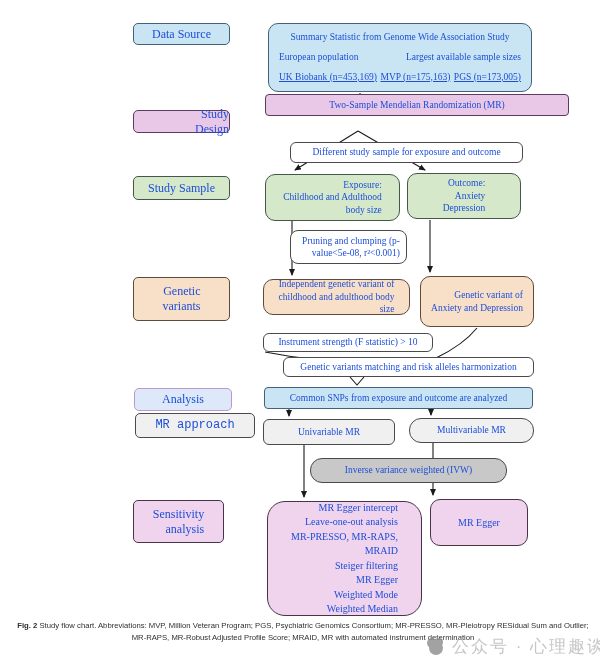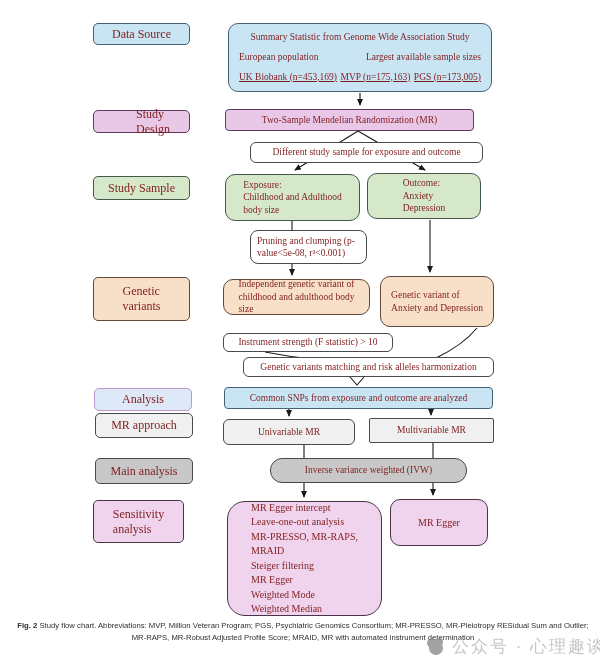--- a/index.html
+++ b/index.html
@@ -1,21 +1,21 @@
 <!DOCTYPE html>
 <html><head>
 <meta charset="utf-8">
 <style>
   html,body{margin:0;padding:0;background:#fff;}
   #canvas{position:relative;width:600px;height:666px;background:#ffffff;overflow:hidden;
           font-family:"Liberation Serif",serif;}
   svg.connectors{position:absolute;left:0;top:0;z-index:1;}
   .box{position:absolute;box-sizing:border-box;z-index:2;display:flex;align-items:center;
-       justify-content:center;text-align:left;white-space:pre-line;color:#7f1d1d;
-       font-size:9.5px;line-height:1.3;border:1.2px solid #4a4a4a;}
+       justify-content:center;text-align:right;white-space:pre-line;color:#1d4ed8;
+       font-size:9.5px;line-height:1.3;border:1.2px solid #4a4a4a;margin-left:40px;}
   .lbl{font-size:12px;line-height:1.25;border-radius:5px;}
   .c-blue{background:#c9e5f4;border-color:#44607a;}
   .c-pink{background:#e9c7e7;border-color:#5d3b5d;}
   .c-green{background:#d5e8ca;border-color:#44584a;}
   .c-peach{background:#f8dfc8;border-color:#5f4a3c;}
   .c-analysis{background:#dde9f8;border:1.5px solid #bd98cf;}
   .c-lgray{background:#f0f0f0;border-color:#4a4a4a;}
   .c-gray{background:#c8c8c8;border-color:#4a4a4a;}
   .c-spink{background:#f0d4ee;border-color:#4a3348;}
   .c-white{background:#ffffff;border-color:#4a4a4a;}
@@ -59,39 +59,38 @@
       <line x1="433" y1="443" x2="433" y2="495" marker-end="url(#ah)"></line>
     </g>
   </svg>
 
   <div class="box lbl c-blue" style="left:93px;top:23px;width:97px;height:22px;">Data Source</div>
   <div class="box lbl c-pink" style="left:93px;top:110px;width:97px;height:23px;padding-left:42px;">Study Design</div>
   <div class="box lbl c-green" style="left:93px;top:176px;width:97px;height:24px;">Study Sample</div>
   <div class="box lbl c-peach" style="left:93px;top:277px;width:97px;height:44px;">Genetic
 variants</div>
   <div class="box lbl c-analysis" style="left:94px;top:388px;width:98px;height:23px;">Analysis</div>
-  <div class="box lbl c-lgray" style="left:95px;top:413px;width:98px;height:25px;">MR approach</div>
-  <div class="box lbl c-gray" style="left:95px;top:458px;width:98px;height:26px;">Main analysis</div>
+  <div class="box lbl c-lgray" style="left:95px;top:413px;width:120px;height:25px;font-family:Liberation Mono, monospace;">MR approach</div>
   <div class="box lbl c-spink" style="left:93px;top:500px;width:91px;height:43px;">Sensitivity
 analysis</div>
 
   <div class="box c-blue gwas" style="left:228px;top:23px;width:264px;height:69px;border-radius:10px;">
     <div>Summary Statistic from Genome Wide Association Study</div>
     <div class="gwas-row" style="padding:0 4px;">
       <span>European population</span>
       <span>Largest available sample sizes</span>
     </div>
     <div class="gwas-row">
       <span class="u">UK Biobank (n=453,169)</span>
       <span class="u">MVP (n=175,163)</span>
       <span class="u">PGS (n=173,005)</span>
     </div>
   </div>
 
-  <div class="box c-pink" style="left:225px;top:109px;width:249px;height:22px;border-radius:4px;">Two-Sample Mendelian Randomization (MR)</div>
+  <div class="box c-pink" style="left:225px;top:94px;width:304px;height:22px;border-radius:4px;">Two-Sample Mendelian Randomization (MR)</div>
 
   <div class="box c-white" style="left:250px;top:142px;width:233px;height:21px;border-radius:6px;">Different study sample for exposure and outcome</div>
 
   <div class="box c-green" style="left:225px;top:174px;width:135px;height:47px;border-radius:10px;">Exposure:
 Childhood and Adulthood
 body size</div>
 
   <div class="box c-green" style="left:367px;top:173px;width:114px;height:46px;border-radius:10px;">Outcome:
 Anxiety
 Depression</div>
@@ -106,21 +105,21 @@
 Anxiety and Depression</div>
 
   <div class="box c-white" style="left:223px;top:333px;width:170px;height:19px;border-radius:6px;">Instrument strength (F statistic) &gt; 10</div>
 
   <div class="box c-white" style="left:243px;top:357px;width:251px;height:20px;border-radius:6px;">Genetic variants matching and risk alleles harmonization</div>
 
   <div class="box c-blue" style="left:224px;top:387px;width:269px;height:22px;border-radius:4px;">Common SNPs from exposure and outcome are analyzed</div>
 
   <div class="box c-lgray" style="left:223px;top:419px;width:132px;height:26px;border-radius:6px;">Univariable MR</div>
 
-  <div class="box c-lgray" style="left:369px;top:418px;width:125px;height:25px;border-radius:2px;">Multivariable MR</div>
+  <div class="box c-lgray" style="left:369px;top:418px;width:125px;height:25px;border-radius:12px;">Multivariable MR</div>
 
   <div class="box c-gray" style="left:270px;top:458px;width:197px;height:25px;border-radius:12px;">Inverse variance weighted (IVW)</div>
 
   <div class="box c-spink" style="left:227px;top:501px;width:155px;height:115px;border-radius:18px;font-size:10px;line-height:1.45;border-width:1.5px;">MR Egger intercept
 Leave-one-out analysis
 MR-PRESSO, MR-RAPS,
 MRAID
 Steiger filtering
 MR Egger
 Weighted Mode

